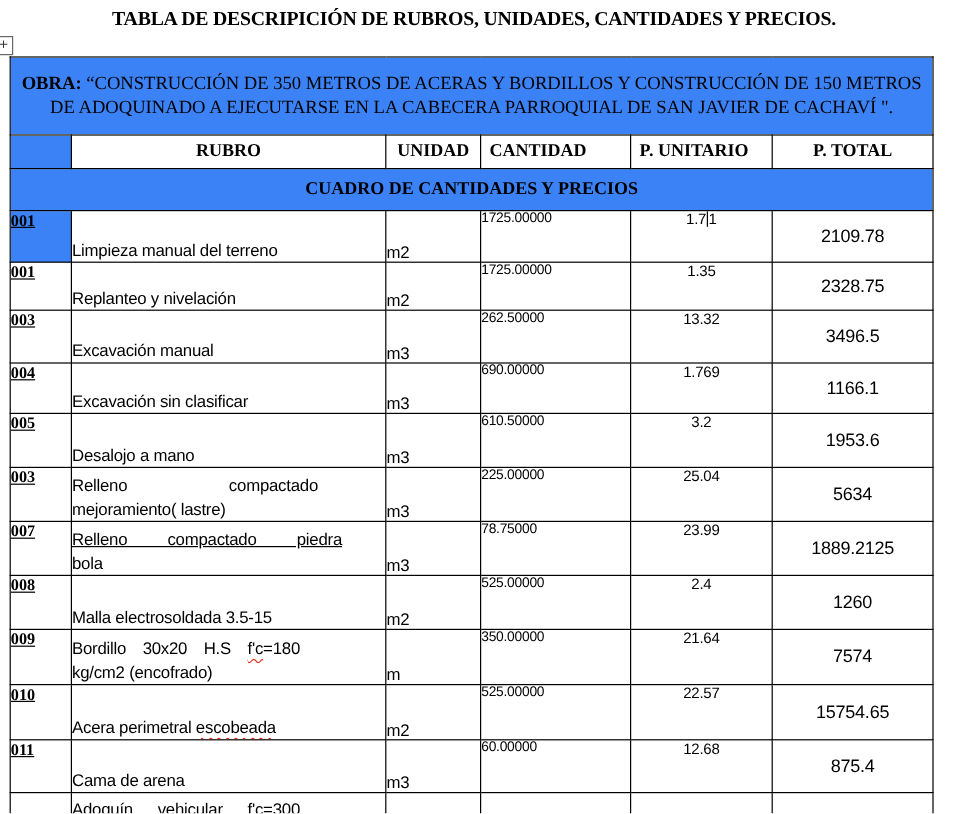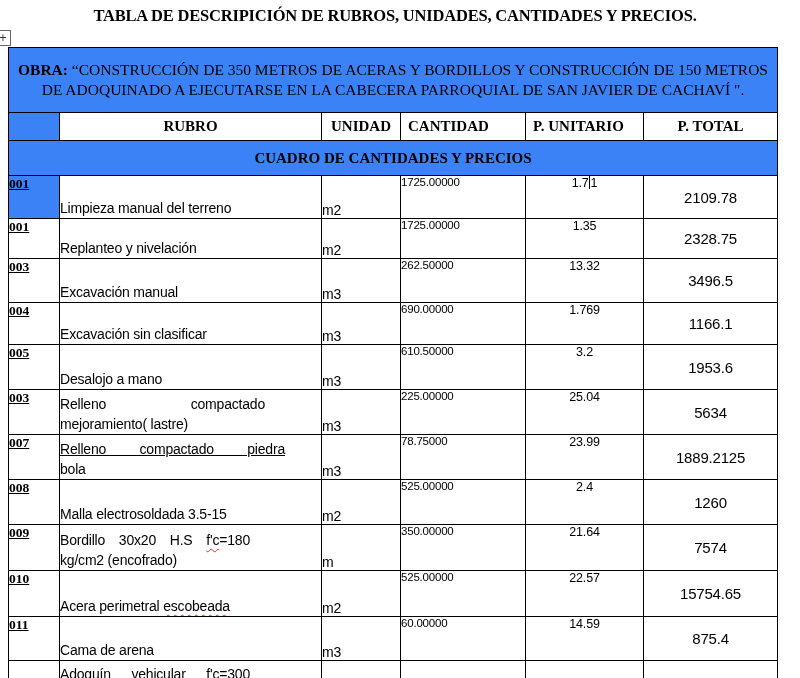--- a/index.html
+++ b/index.html
@@ -271,21 +271,21 @@
       <td class="cant-cell data"><span>525.00000</span></td>
       <td class="unit-cell data"><span>22.57</span></td>
       <td class="total-cell data"><span>15754.65</span></td>
     </tr>
 
     <tr style="height:44px">
       <td class="num-cell"><span>011</span></td>
       <td class="rubro-cell data"><span>Cama de arena</span></td>
       <td class="unidad-cell data"><span>m3</span></td>
       <td class="cant-cell data"><span>60.00000</span></td>
-      <td class="unit-cell data"><span>14.59</span></td>
+      <td class="unit-cell data"><span>12.68</span></td>
       <td class="total-cell data"><span>875.4</span></td>
     </tr>
 
     <tr style="height:40px">
       <td class="num-cell"><span></span></td>
       <td class="rubro-cell data top">
         <div class="jline jw190"><span>Adoquín vehicular f'c=300</span></div>
       </td>
       <td class="unidad-cell data"><span></span></td>
       <td class="cant-cell data"><span></span></td>

